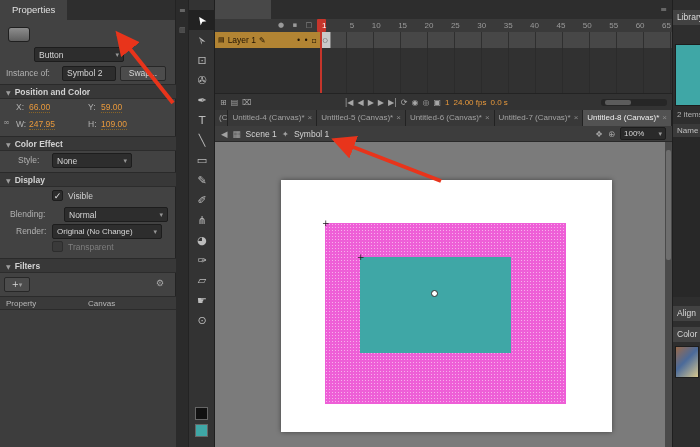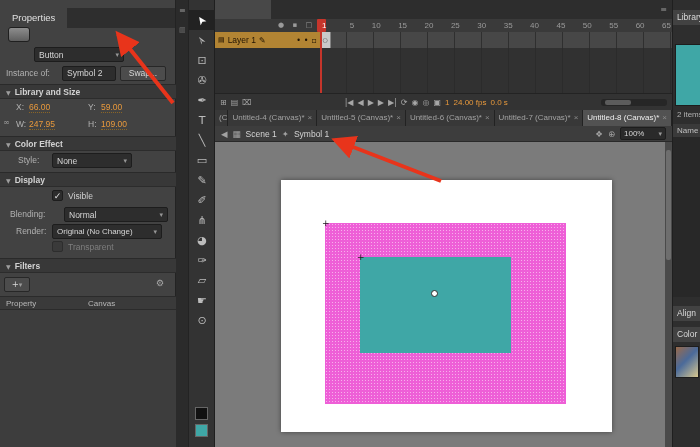--- a/index.html
+++ b/index.html
@@ -4,21 +4,21 @@
 <style>
 *{margin:0;padding:0;box-sizing:border-box;}
 html,body{background:#1e1e1e;}
 body{font-family:"Liberation Sans","DejaVu Sans",sans-serif;font-size:9px;color:#c8c8c8;}
 #app{position:relative;width:700px;height:447px;overflow:hidden;background:#333;}
 .abs{position:absolute;}
 .g{font-family:"DejaVu Sans",sans-serif;}
 
 
 #props{left:0;top:0;width:176px;height:447px;background:#424242;border-right:1px solid #232323;}
-#props-tabbar{position:absolute;left:0;top:8px;width:100%;height:20px;background:#2e2e2e;}
+#props-tabbar{position:absolute;left:0;top:0;width:100%;height:20px;background:#2e2e2e;}
 #props-tab{display:inline-block;height:20px;line-height:20px;padding:0 12px;background:#424242;color:#e0e0e0;font-size:9.5px;}
 .inst-icon{left:8px;top:27px;width:22px;height:15px;background:linear-gradient(#8d8d8d,#5f5f5f);border:1px solid #1f1f1f;border-radius:3px;}
 .inst-input{left:34px;top:26px;width:128px;height:17px;background:#a2a2a2;border:1px solid #1c1c1c;color:#151515;font-size:9px;padding:0 4px;font-family:"Liberation Sans",sans-serif;}
 .dd{background:#2d2d2d;border:1px solid #1d1d1d;color:#d6d6d6;height:15px;padding:0 4px;display:flex;justify-content:space-between;align-items:center;border-radius:2px;font-size:8.5px;}
 .dd .da{color:#979797;font-size:7px;margin-left:3px;}
 .valbox{background:#2d2d2d;border:1px solid #1d1d1d;color:#d6d6d6;height:15px;line-height:13px;padding:0 4px;border-radius:2px;font-size:8.5px;overflow:hidden;white-space:nowrap;}
 .btn{background:#4c4c4c;border:1px solid #272727;border-radius:2px;color:#d8d8d8;height:15px;line-height:13px;text-align:center;font-size:8.5px;}
 .sec{left:0;width:176px;height:15px;line-height:15px;background:#383838;border-top:1px solid #2a2a2a;border-bottom:1px solid #2c2c2c;color:#d2d2d2;padding-left:6px;font-weight:bold;font-size:8.5px;}
 .sec .tri{font-size:6px;color:#9e9e9e;margin-right:4px;}
 .lbl{color:#b2b2b2;font-size:8.5px;}
@@ -111,21 +111,21 @@
     <span class="abs inst-icon"></span>
     <div class="abs dd" style="left:34px;top:47px;width:90px;">
       <span>Button</span>
       <span class="da g">▾</span>
     </div>
     <span class="abs lbl" style="left:6px;top:68px;">Instance of:</span>
     <span class="abs valbox" style="left:62px;top:66px;width:54px;">Symbol 2</span>
     <span class="abs btn" style="left:120px;top:66px;width:46px;">Swap...</span>
 
     <div class="abs sec" style="top:84px;">
-      <span class="tri g">▼</span><span>Library and Size</span>
+      <span class="tri g">▼</span><span>Position and Color</span>
     </div>
     <span class="abs lbl" style="left:16px;top:102px;">X:</span>
     <span class="abs hot" style="left:29px;top:102px;">66.00</span>
     <span class="abs lbl" style="left:88px;top:102px;">Y:</span>
     <span class="abs hot" style="left:101px;top:102px;">59.00</span>
     <span class="abs g" style="left:3px;top:118px;color:#9a9a9a;font-size:8px;">∞</span>
     <span class="abs lbl" style="left:16px;top:119px;">W:</span>
     <span class="abs hot" style="left:29px;top:119px;">247.95</span>
     <span class="abs lbl" style="left:88px;top:119px;">H:</span>
     <span class="abs hot" style="left:101px;top:119px;">109.00</span>

